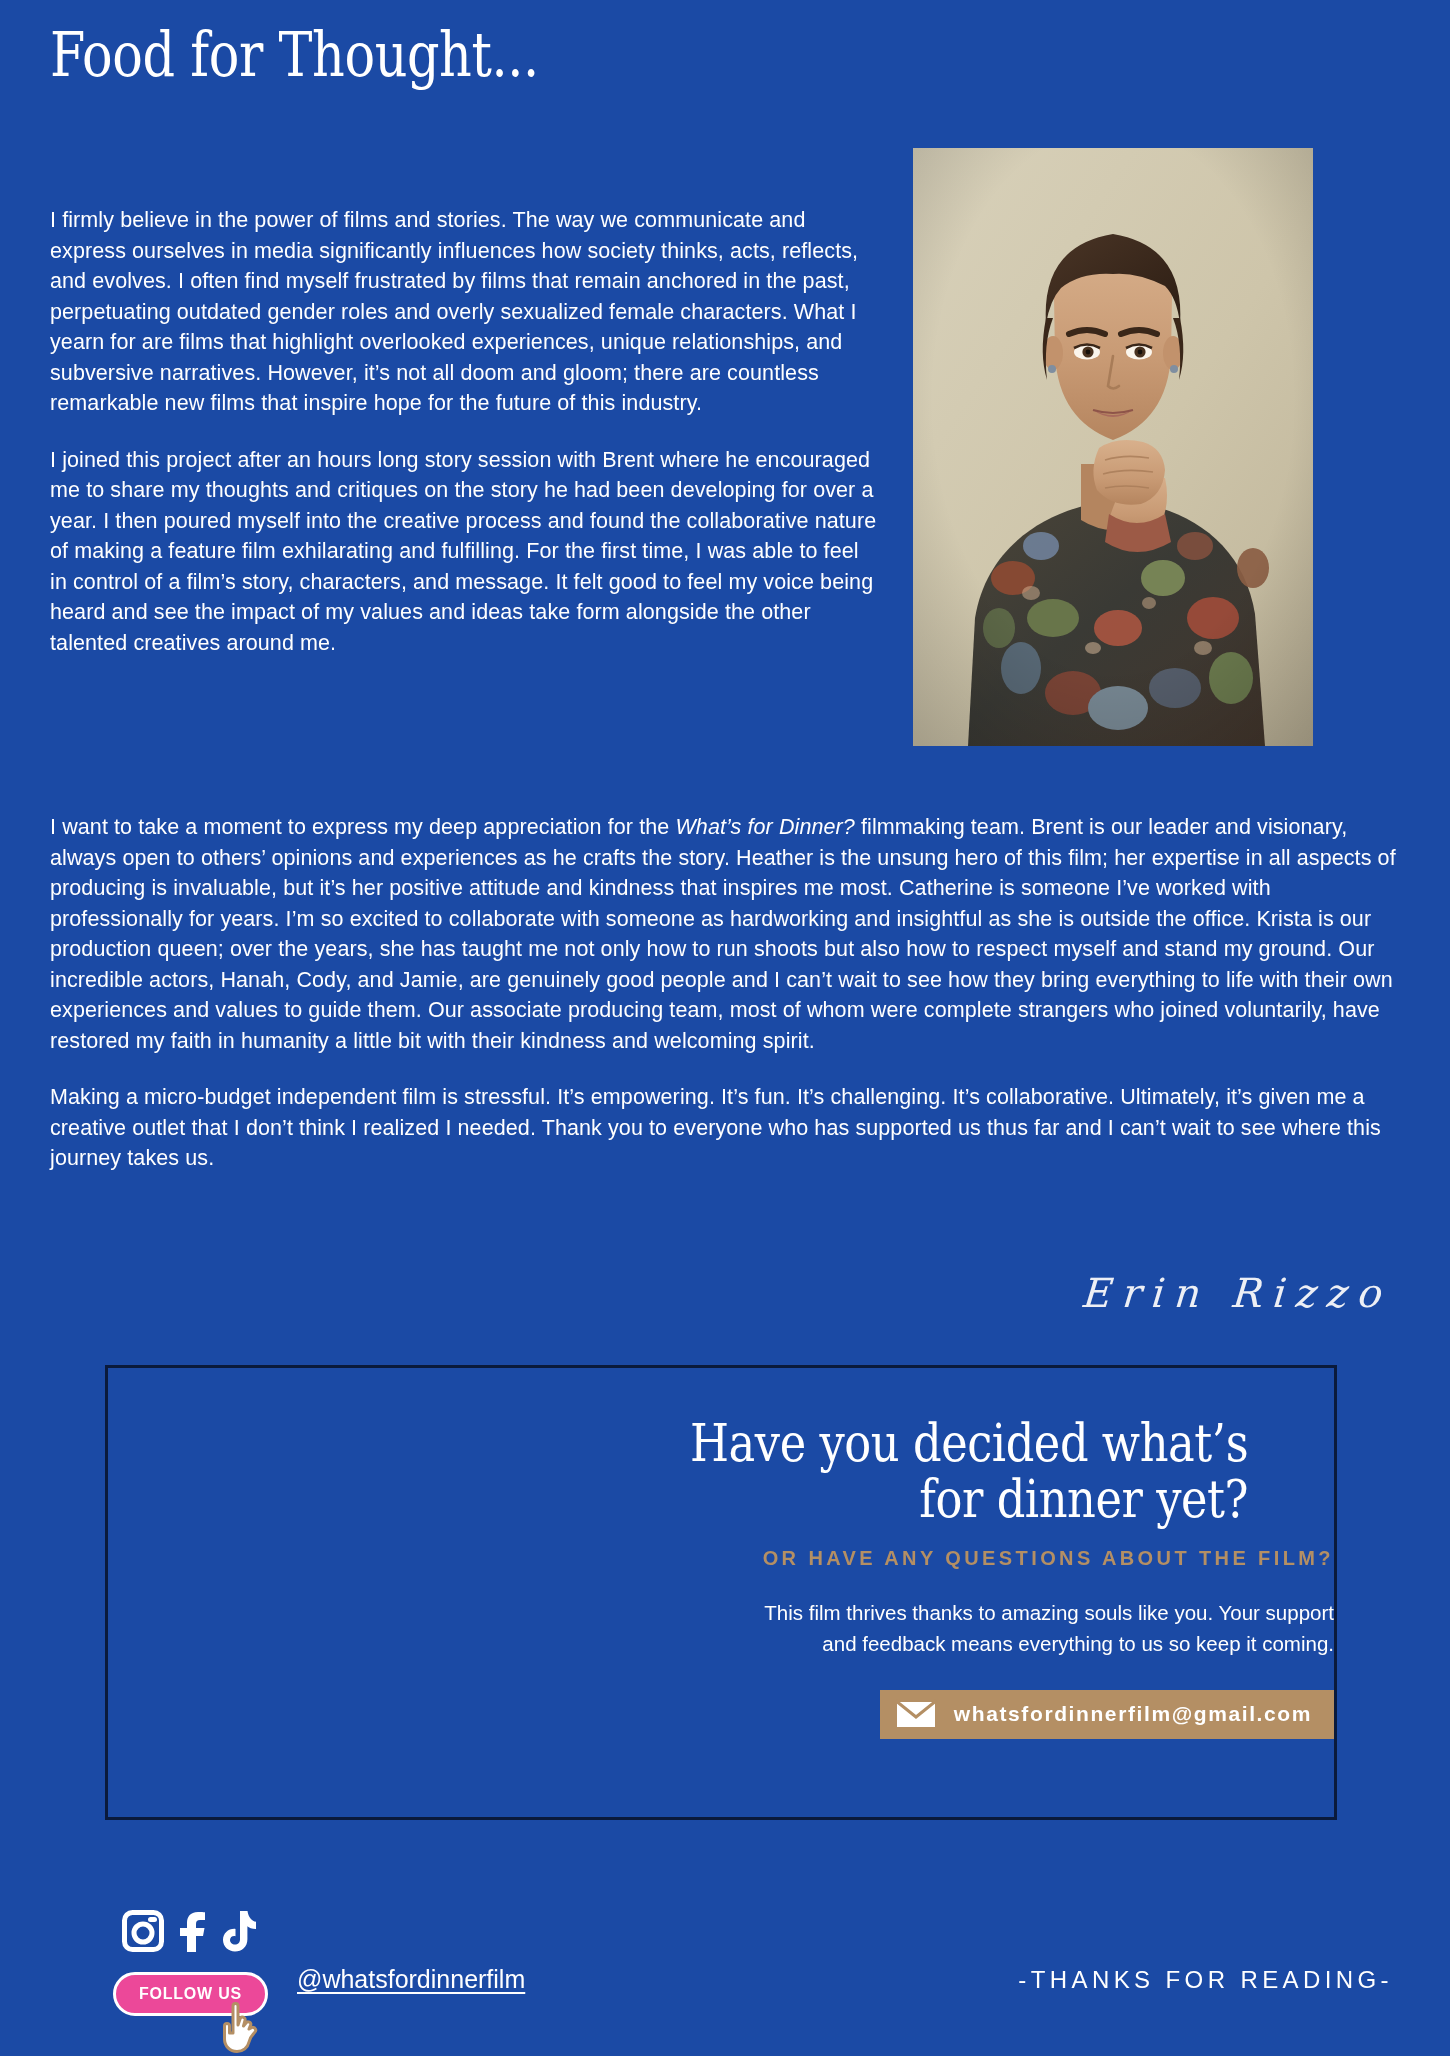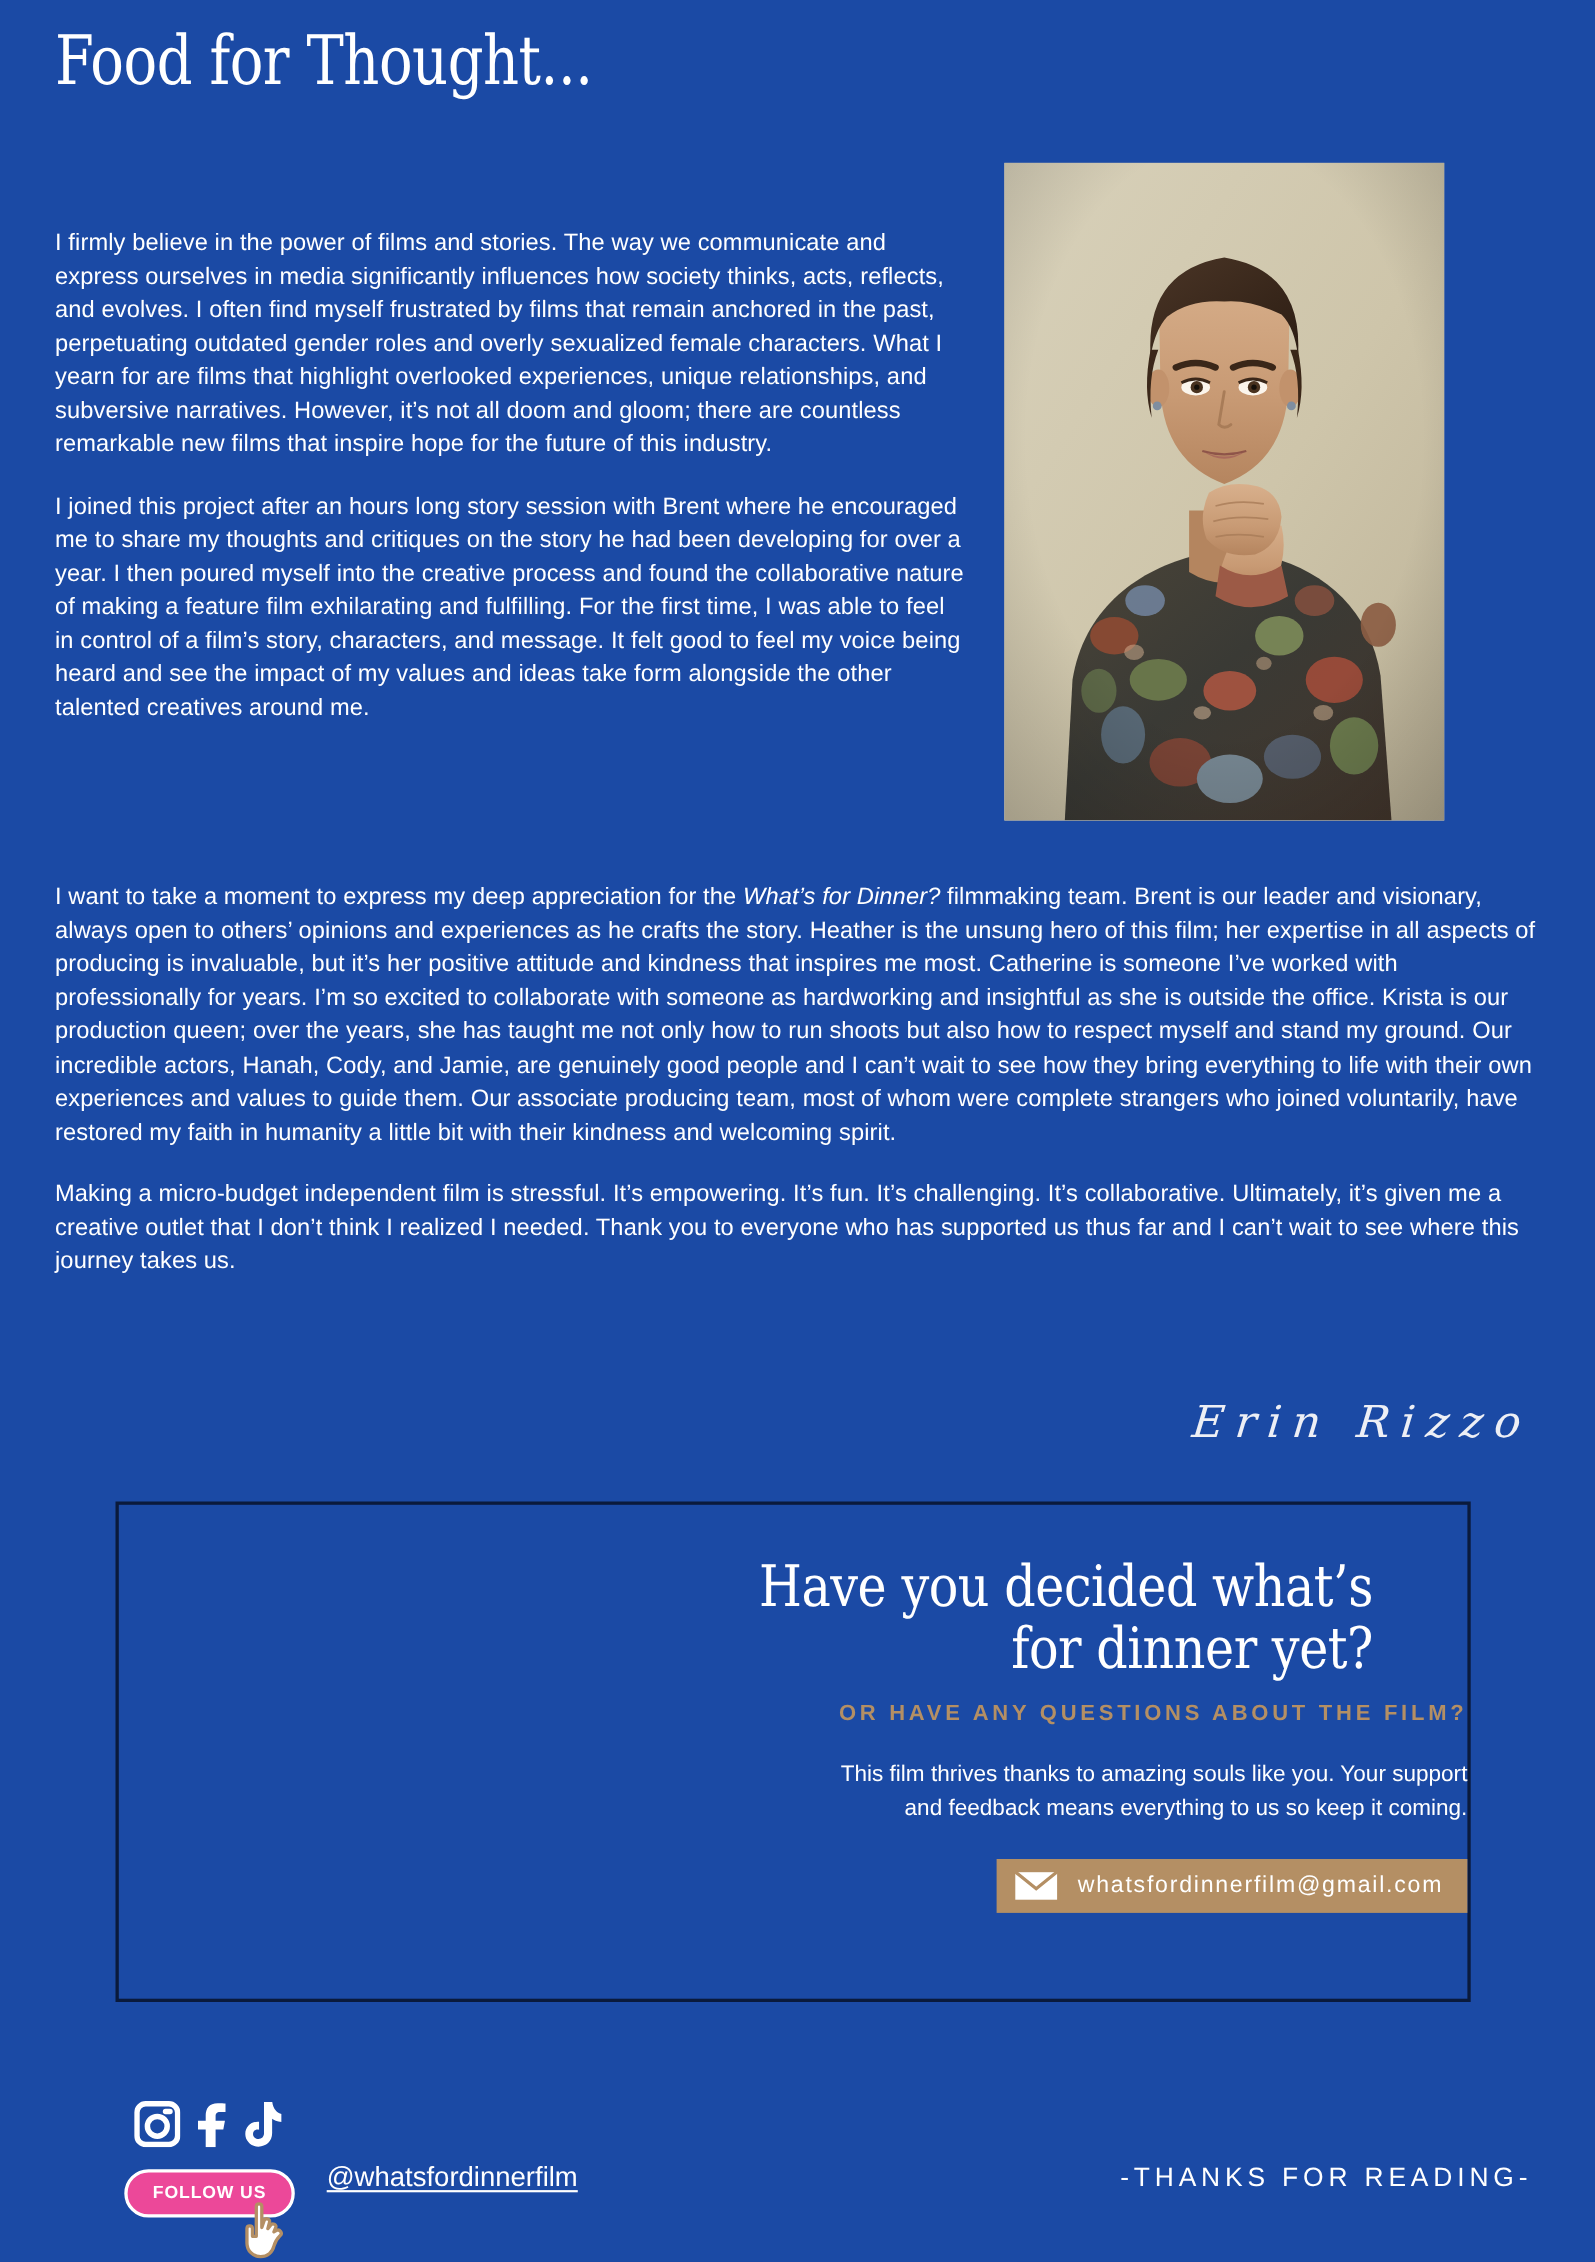--- a/index.html
+++ b/index.html
@@ -68,21 +68,21 @@
   .full-text {
     position: absolute;
     left: 50px;
     top: 800px;
     width: 1350px;
     color: #FFFFFF;
     font-size: 21.5px;
     line-height: 1.42;
     letter-spacing: 0.1px;
   }
-  .full-text p { margin: 0 0 26px 0; }
+  .full-text p { margin: 12px 0 26px 0; }
   .full-text em { font-style: italic; }
 
   
   .portrait-wrap {
     position: absolute;
     left: 913px;
     top: 148px;
     width: 400px;
     height: 598px;
     overflow: hidden;
@@ -148,20 +148,21 @@
     gap: 16px;
     margin-top: 30px;
     background: #B48F64;
     padding: 9px 22px 9px 14px;
     cursor: pointer;
   }
   .email-label {
     color: #FFFFFF;
     font-size: 21px;
     letter-spacing: 1.6px;
+    font-weight: bold;
   }
   .env {
     width: 44px; height: 31px;
     display: block;
   }
 
   
   .social-icons {
     position: absolute;
     left: 122px;

